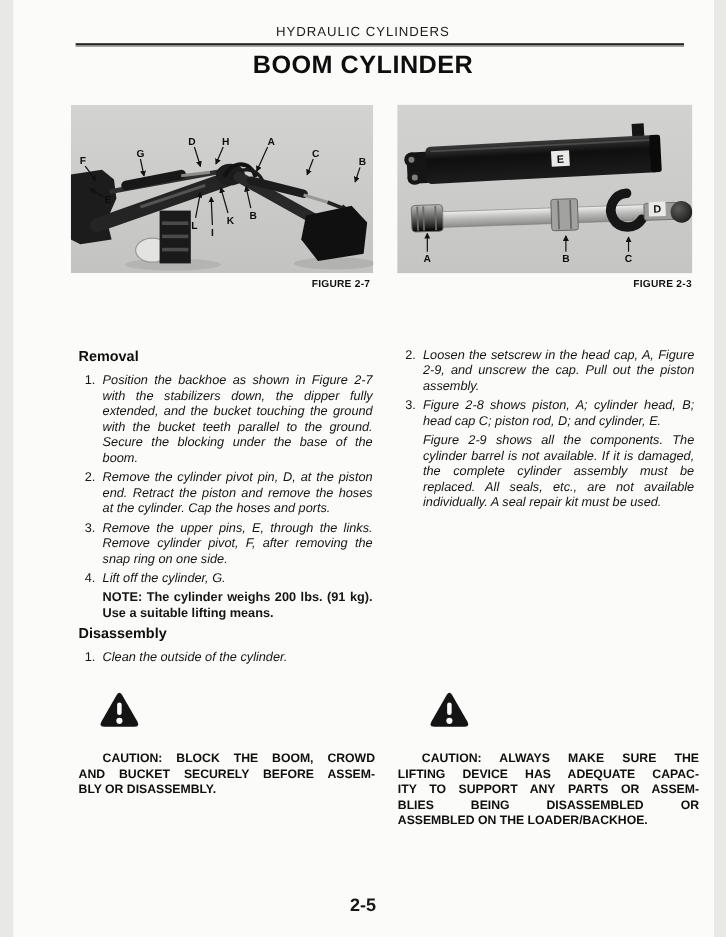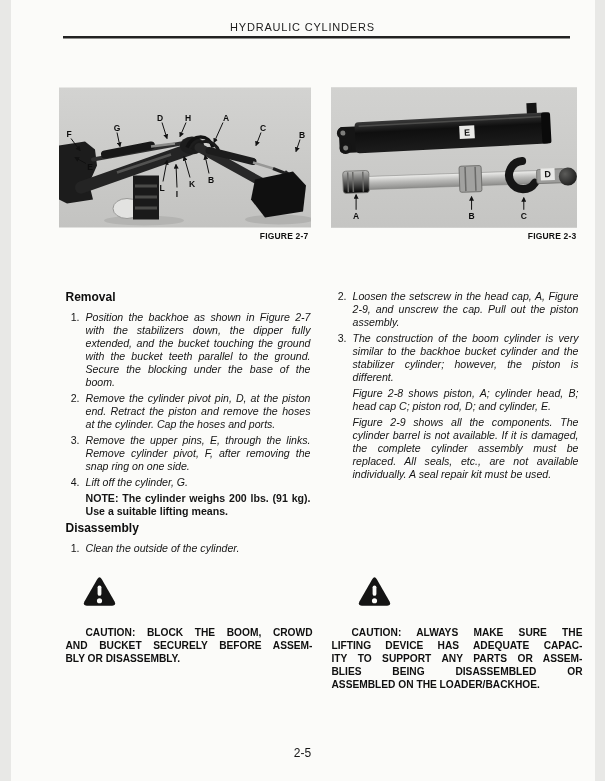--- a/index.html
+++ b/index.html
@@ -44,34 +44,35 @@
   .tri2{left:346px;}
   .caution{position:absolute;top:626px;font-size:10.2px;line-height:13px;
     font-weight:700;color:#0f0f0f;}
   .cautL{left:55px;width:247px;}
   .cautR{left:321px;width:251px;}
   .cl{text-align:justify;text-align-last:justify;}
   .cl.first{padding-left:20px;}
   .cl.last{text-align-last:left;}
   
   .pageno{position:absolute;top:746px;left:0;width:100%;text-align:center;
-    font-size:12px;font-weight:400;color:#161616;}
+    font-size:15px;font-weight:700;color:#161616;}
   
   .lab{font-family:"Liberation Sans","DejaVu Sans",sans-serif;font-size:8.5px;
     font-weight:700;fill:#0d0d0d;}
   .tag{font-family:"Liberation Sans","DejaVu Sans",sans-serif;font-size:9px;
     font-weight:700;fill:#111;}
 </style>
 </head>
 <body>
 
 <div class="page">
 
   <div class="hdr-text">HYDRAULIC CYLINDERS</div>
   <div class="hdr-rule"></div>
+  <div class="title">BOOM CYLINDER</div>
 
   <svg class="photo photo1" width="252" height="141" viewBox="0 0 252 140" xmlns="http://www.w3.org/2000/svg">
     <defs>
       <linearGradient id="bg1" x1="0" y1="0" x2="0" y2="1">
         <stop offset="0" stop-color="#d3d3d1"></stop>
           <stop offset="1" stop-color="#c3c3c1"></stop>
       </linearGradient>
       <marker id="ah" viewBox="0 0 6 6" refX="5" refY="3" markerWidth="5" markerHeight="5" orient="auto">
         <path d="M0,0 L6,3 L0,6 Z" fill="#111"></path>
       </marker>
@@ -234,21 +235,20 @@
   <div class="col colR">
     <div class="li">
       <span class="num">2.</span>
       <span class="txt">
         <p>Loosen the setscrew in the head cap, A, Figure 2-9, and unscrew the cap. Pull out the piston assembly.</p>
       </span>
     </div>
     <div class="li">
       <span class="num">3.</span>
       <span class="txt">
-        <p>The construction of the boom cylinder is very similar to the backhoe bucket cylinder and the stabilizer cylinder; however, the piston is different.</p>
         <p>Figure 2-8 shows piston, A; cylinder head, B; head cap C; piston rod, D; and cylinder, E.</p>
         <p>Figure 2-9 shows all the components. The cylinder barrel is not available. If it is damaged, the complete cylinder assembly must be replaced. All seals, etc., are not available individually. A seal repair kit must be used.</p>
       </span>
     </div>
   </div>
 
   <svg class="tri tri1" viewBox="0 0 40 36" xmlns="http://www.w3.org/2000/svg">
     <path d="M17.5,3.5 Q20,-0.5 22.5,3.5 L37.5,29.5 Q39.8,34.5 34.5,34.5 L5.5,34.5 Q0.2,34.5 2.5,29.5 Z" fill="#141414"></path>
     <rect x="17.8" y="11" width="4.4" height="12" rx="2.2" fill="#fbfbf9"></rect>
     <circle cx="20" cy="28.7" r="3" fill="#fbfbf9"></circle>

